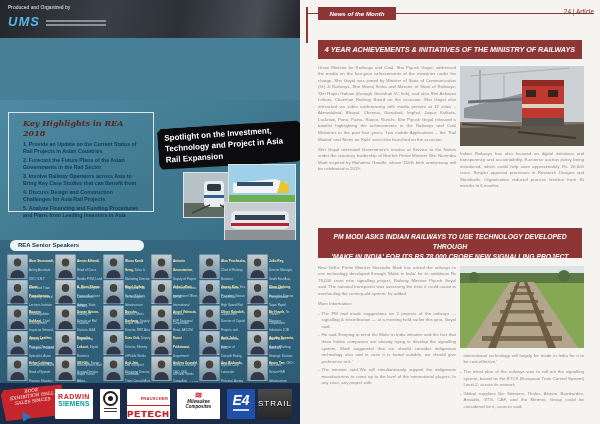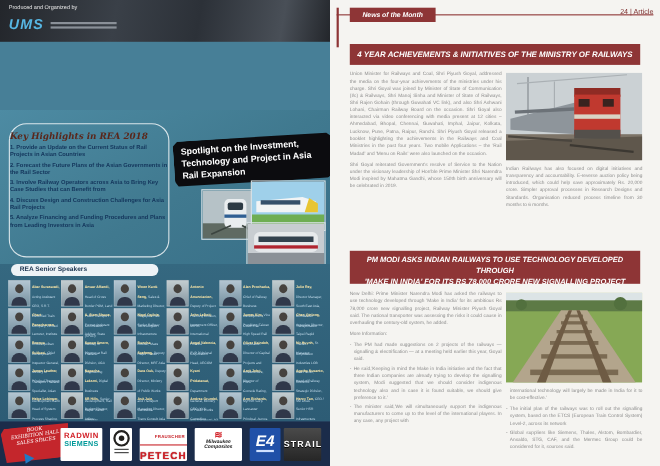--- a/index.html
+++ b/index.html
@@ -19,22 +19,22 @@
   .ums-sub div{height:2px;background:#8a9098;margin:2px 0;}
 
   .lp-band{left:0;top:38px;width:300px;height:62px;
     background:linear-gradient(180deg,#c7e4ec 0%,#a9d2de 55%,#7fb5c8 100%);}
   .rea-title{left:112px;top:46px;font-size:36px;font-weight:bold;color:#4b6fa1;letter-spacing:2px;}
   .badge1{left:38px;top:40px;font-size:6.5px;font-weight:bold;font-style:italic;color:#f0a818;}
   .badge2{left:52px;top:48px;font-size:7.5px;font-weight:bold;font-style:italic;color:#2c5f93;}
 
   .lp-main{left:0;top:100px;width:300px;height:140px;
     background:linear-gradient(150deg,#4d8ba3 0%,#40798f 55%,#386f88 100%);}
-  .hl-box{left:8px;top:112px;width:146px;height:122px;border:1px solid rgba(255,255,255,.8);
-    border-radius:16px;padding:5px 0;box-sizing:border-box;}
+  .hl-box{left:8px;top:112px;width:146px;height:100px;border:1px solid rgba(255,255,255,.8);
+    border-radius:0;padding:5px 14px;box-sizing:border-box;}
   .hl-head{font-family:"DejaVu Serif",serif;font-style:italic;font-weight:bold;
     font-size:8px;color:#5a271b;margin-bottom:3px;}
   .hl-items{color:#14365c;}
   .hl-items .half{font-size:10.5px;line-height:1.28;font-weight:600;}
   .hl-items p{margin:0 0 5px 0;}
   .spotlight{left:158px;top:124px;width:132px;background:#0c0c0f;color:#fff;
     font-weight:bold;font-size:8px;line-height:1.35;padding:5px 7px;transform:rotate(-4deg);
     clip-path:polygon(0 10%,3% 0,96% 3%,100% 14%,99% 88%,95% 100%,2% 96%,0 86%);}
   .collage{border:1px solid #d9e3e7;overflow:hidden;}
   .c1{left:183px;top:172px;width:60px;height:44px;}
@@ -80,21 +80,21 @@
   .frauscher-txt .half{font-size:8px;letter-spacing:.5px;}
   .petech-txt{font-size:9px;font-weight:bold;color:#d22027;letter-spacing:1px;margin-top:2px;text-shadow:0 0 1px #7d1418;}
   .t-milwaukee{left:177px;width:43px;}
   .mw-mark{color:#d22027;font-size:9px;line-height:8px;margin-top:2px;font-weight:bold;}
   .mw-txt{font-style:italic;font-weight:bold;color:#1a1a1a;}
   .mw-txt .half{font-size:9px;line-height:1.1;}
   .t-e4{left:227px;width:28px;background:#2050a8;color:#fff;}
   .e4-txt{font-size:14px;font-weight:bold;font-style:italic;margin-top:3px;}
   .e4-sub{height:2px;width:16px;background:#cfe0ff;margin:1px auto;}
   .t-strail{left:258px;width:34px;background:linear-gradient(180deg,#4a4a4a,#262626);color:#fff;}
-  .strail-txt{font-size:8px;font-weight:bold;letter-spacing:1px;margin-top:10px;text-shadow:0 1px 0 #000;}
+  .strail-txt{font-size:8px;font-weight:normal;letter-spacing:1px;margin-top:10px;text-shadow:0 1px 0 #000;}
 
   
   #page-right{left:300px;top:0;width:300px;height:424px;background:#f5f4f1;overflow:hidden;}
   .rp-vline{left:6px;top:7px;width:1.5px;height:36px;background:#8e3536;}
   .rp-hline{left:6px;top:13px;width:288px;height:1px;background:#8e3536;}
   .rp-section{left:18px;top:7px;width:78px;height:13px;background:#8e3536;color:#fff;
     font-style:italic;font-weight:bold;font-size:6.2px;line-height:13px;text-align:center;}
   .rp-pageinfo{right:6px;top:8px;width:100px;text-align:right;color:#7d2f2f;font-size:6.5px;}
   .rp-banner{left:18px;width:264px;background:#8e3536;color:#fff;text-align:center;
     font-style:italic;font-weight:bold;}

